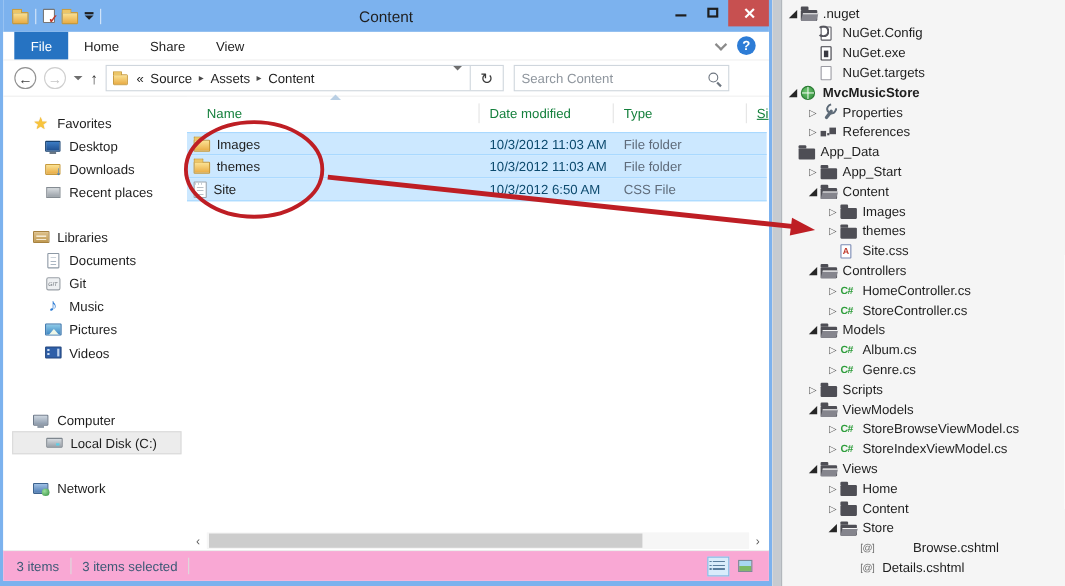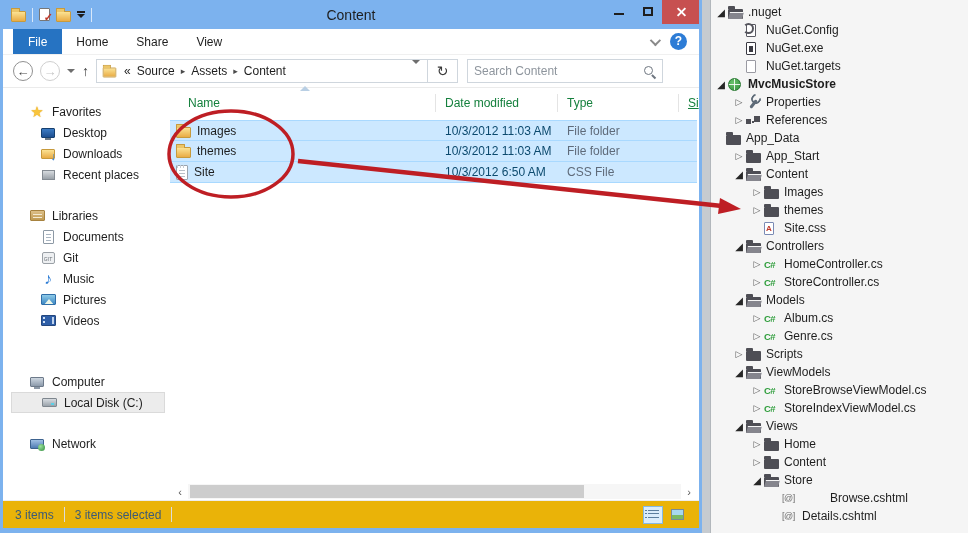--- a/index.html
+++ b/index.html
@@ -116,21 +116,21 @@
   .cssfile::before { content:""; position:absolute; left:0; top:-1px; right:3px; height:3px; background:repeating-linear-gradient(90deg,#c4ccd4 0 1px,transparent 1px 3px); }
   .cssfile::after { content:""; position:absolute; left:2px; top:4px; right:2px; height:8px; background:repeating-linear-gradient(180deg,#b8c0c8 0 1px,transparent 1px 3px); }
 
   
   .hscroll { position:absolute; left:2px; right:2px; bottom:1px; height:15px; display:flex; align-items:center; background:#fff; }
   .hs-arrow { width:16px; text-align:center; color:#5a5a5a; font-size:11px; }
   .hs-track { flex:1; height:15px; background:#f6f6f6; position:relative; }
   .hs-thumb { position:absolute; left:2px; top:1px; height:13px; width:80%; background:#cdcdcd; }
 
   
-  .statusbar { position:absolute; left:0; right:0; bottom:0; height:28px; border-top:1px solid #ededed; display:flex; align-items:center; padding:0 12px; color:#3c5a76; background:#eab308; }
+  .statusbar { position:absolute; left:0; right:0; bottom:0; height:28px; border-top:1px solid #ededed; display:flex; align-items:center; padding:0 12px; color:#3c5a76; background:#f9a8d4; }
   .st-sep { width:1px; height:15px; background:#dcdcdc; margin:0 10px; }
   .st-right { margin-left:auto; display:flex; gap:4px; }
   .viewbtn { width:20px; height:18px; display:flex; align-items:center; justify-content:center; border:1px solid transparent; }
   .viewbtn.active { background:#d9ecfb; border-color:#84b9e4; }
   .vb-details { width:11px; height:10px; background:repeating-linear-gradient(180deg,#5a7e9e 0 1px,transparent 1px 3.4px); position:relative; }
   .vb-details::before { content:""; position:absolute; left:-3px; top:0; width:2px; height:10px; background:repeating-linear-gradient(180deg,#5a7e9e 0 1px,transparent 1px 3.4px); }
   .vb-thumb { width:13px; height:11px; background:linear-gradient(#a8d8ee 55%,#7bba62 55%); border:1px solid #7a8a96; }
 
   
   .vspanel { position:absolute; left:702px; top:0; width:266px; height:533px; background:#f5f5f5; overflow:hidden; }

